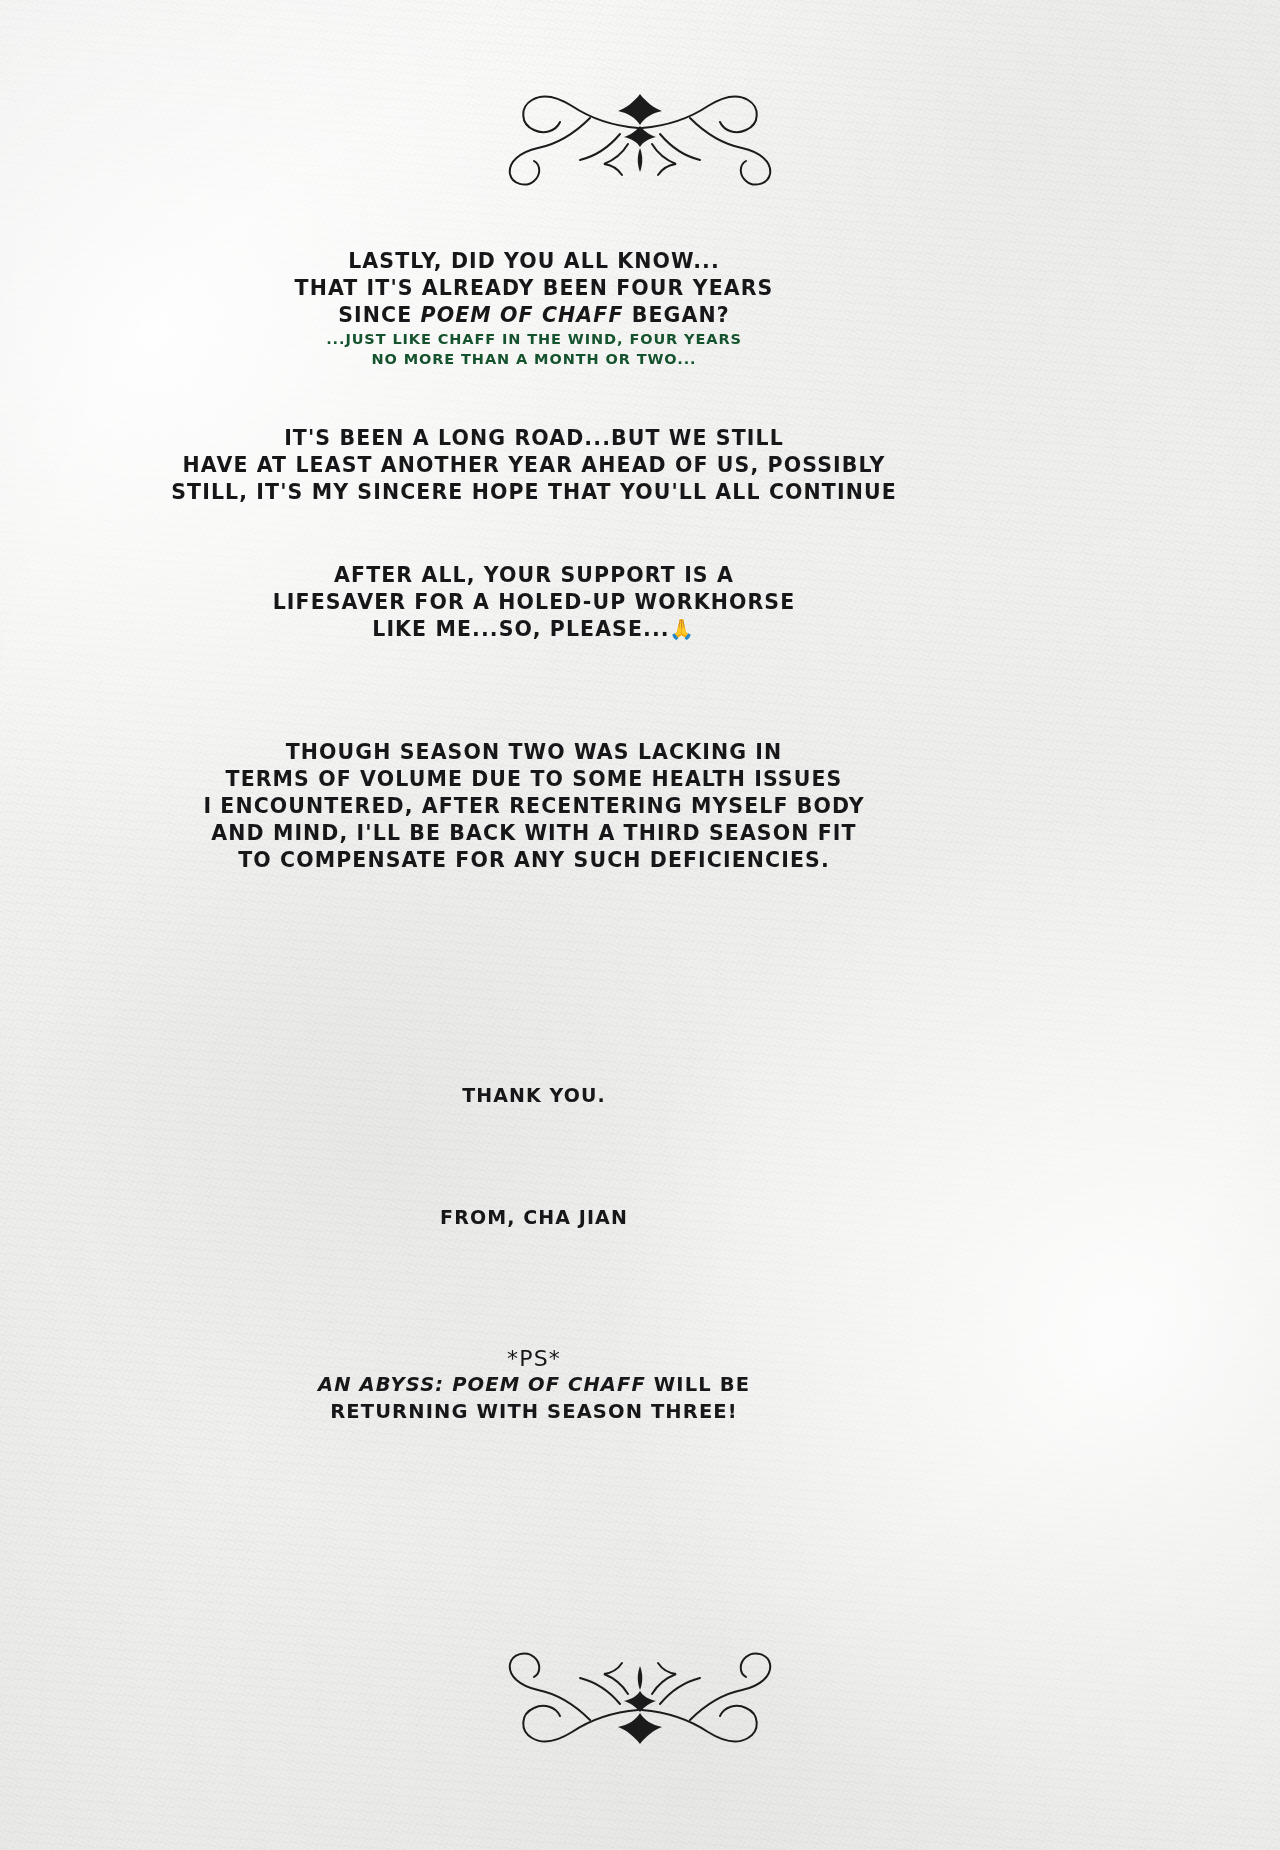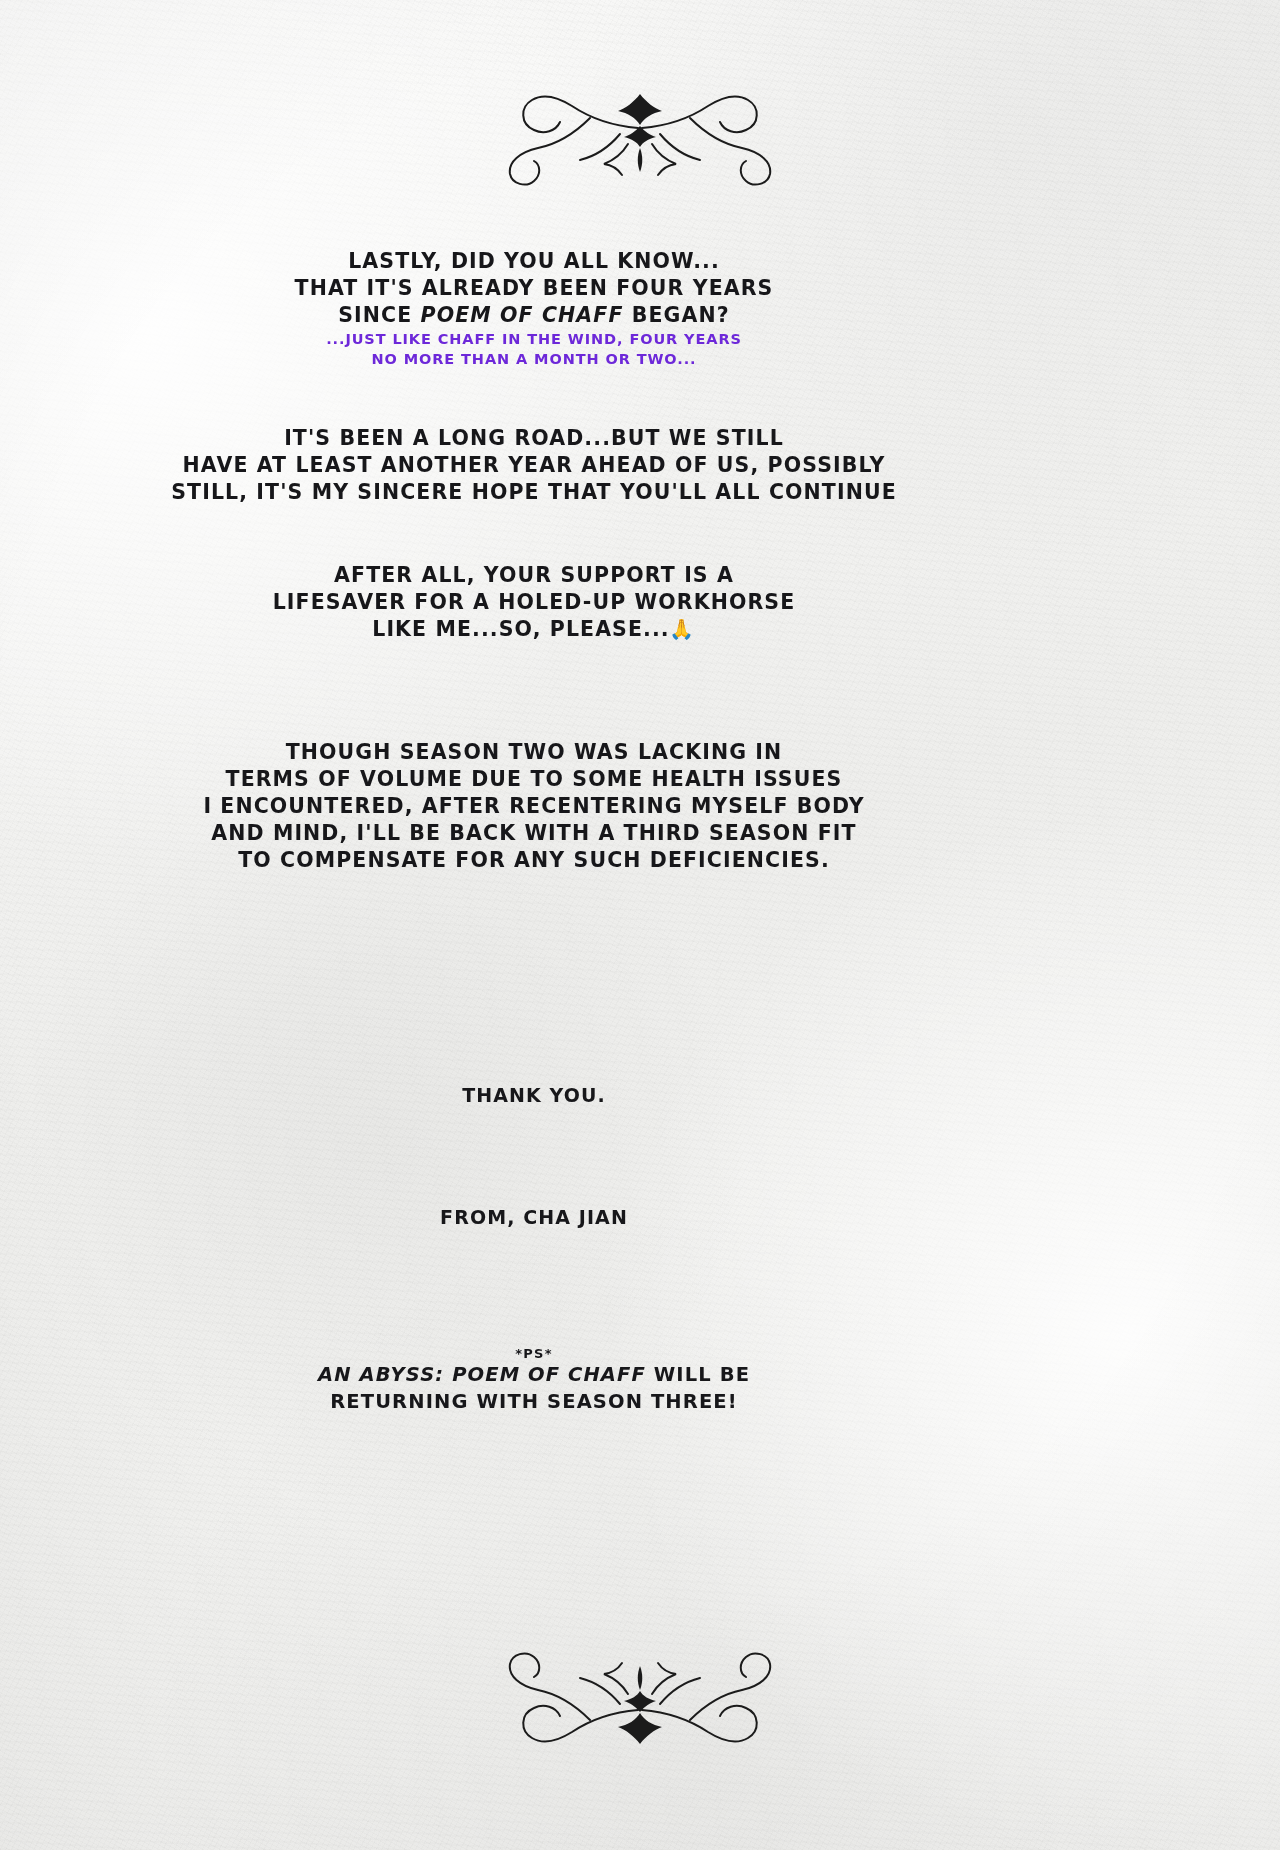--- a/index.html
+++ b/index.html
@@ -81,21 +81,21 @@
     font-size: 20.5px;
     line-height: 27px;
     font-weight: 600;
     letter-spacing: 1.1px;
   }
   .small {
     font-size: 14.5px;
     line-height: 20px;
     font-weight: 600;
     letter-spacing: 0.9px;
-    color: #6d28d9;
+    color: #14532d;
   }
   .italic {
     font-style: italic;
   }
   .gap-1 { height: 56px; }
   .gap-2 { height: 56px; }
   .gap-3 { height: 96px; }
   .gap-4 { height: 98px; }
   .gap-5 { height: 110px; }
   .gap-6 { height: 96px; }
@@ -107,22 +107,22 @@
   }
 
   .thanks, .from {
     font-size: 19px;
     line-height: 26px;
     font-weight: 600;
     letter-spacing: 1.1px;
   }
 
   .ps-label {
-    font-size: 13px;
-    font-weight: 700;
+    font-size: 22px;
+    font-weight: 400;
     letter-spacing: 1.2px;
   }
   .ps-body {
     font-size: 19.5px;
     line-height: 27px;
     font-weight: 600;
     letter-spacing: 1.1px;
   }
 </style>
 </head>

